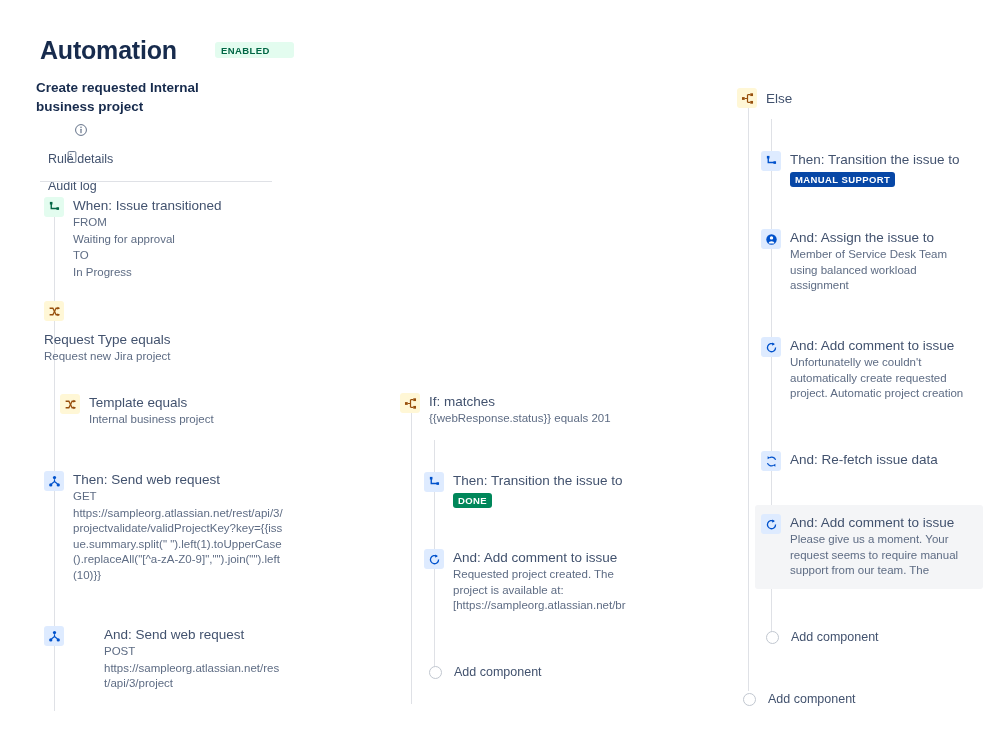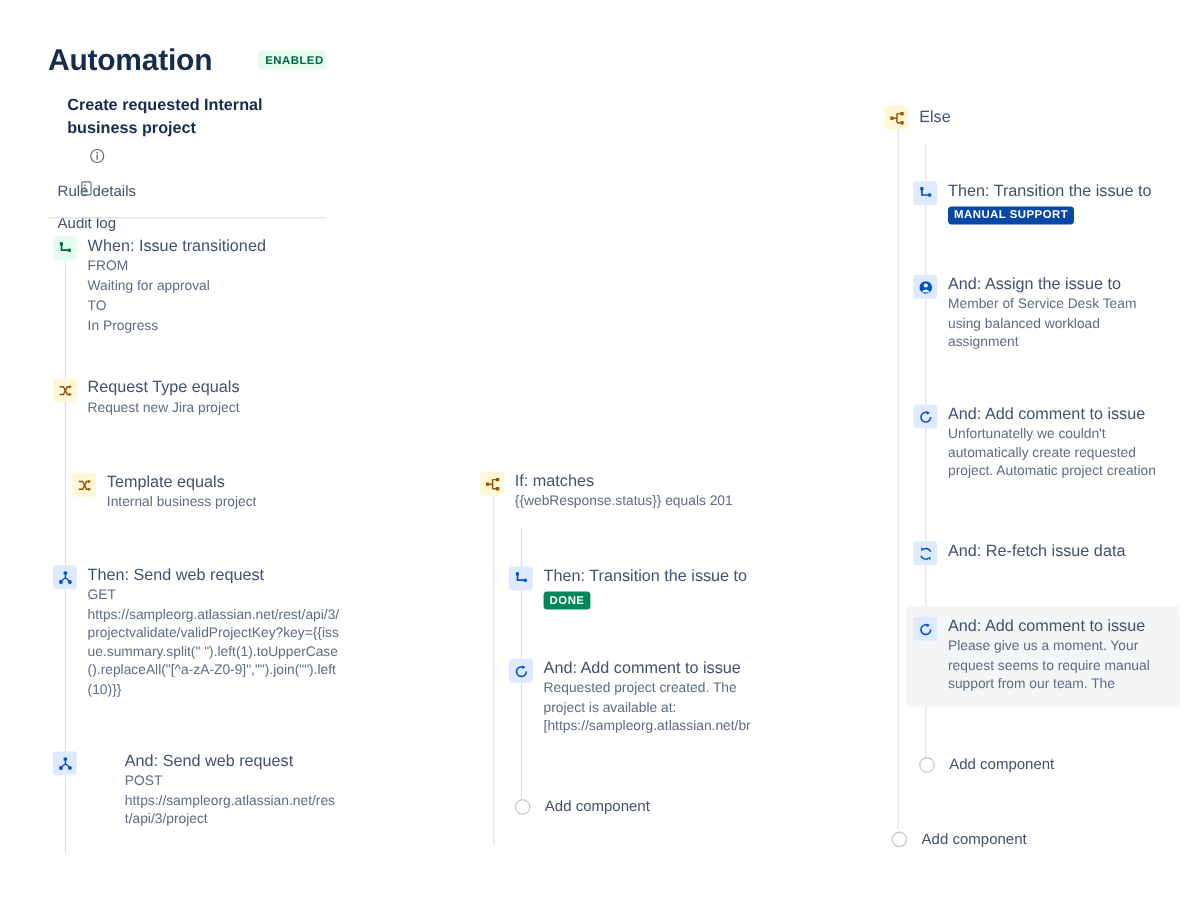--- a/index.html
+++ b/index.html
@@ -28,27 +28,27 @@
     color: #172b4d;
   }
   .status-badge {
     position: absolute;
     left: 215px; top: 42px;
     background: #e3fcef;
     color: #006644;
     font-size: 9.5px;
     font-weight: 700;
     letter-spacing: .4px;
-    padding: 3px 2px 2px 6px;
+    padding: 3px 24px 2px 6px;
     border-radius: 3px;
     line-height: 11px;
   }
   .rule-name {
     position: absolute;
-    left: 56px; top: 78px;
+    left: 36px; top: 78px;
     width: 215px;
     font-size: 13.5px;
     font-weight: 700;
     line-height: 19px;
     color: #172b4d;
   }
 
   
   .side-link {
     position: absolute;
@@ -195,21 +195,21 @@
     </span>
     <span class="body">
       <span class="title">When: Issue transitioned</span>
       <div class="sub">FROM</div>
       <div class="sub">Waiting for approval</div>
       <div class="sub">TO</div>
       <div class="sub">In Progress</div>
     </span>
   </div>
 
-  <div class="comp" style="left:44px; top:314px; width:250px;">
+  <div class="comp" style="left:44px; top:300px; width:250px;flex-direction:column;">
     <span class="ico yellow">
       <svg width="13" height="13" viewBox="0 0 16 16">
         <path d="M2 4 L6 4 L10 12 L14 12" fill="none" stroke="#974f0c" stroke-width="1.6"></path>
         <path d="M2 12 L6 12 L10 4 L14 4" fill="none" stroke="#974f0c" stroke-width="1.6"></path>
         <path d="M11.6 2.2 L14.3 4 L11.6 5.8 Z" fill="#974f0c"></path>
         <path d="M11.6 10.2 L14.3 12 L11.6 13.8 Z" fill="#974f0c"></path>
       </svg>
     </span>
     <span class="body">
       <span class="title">Request Type equals</span>

